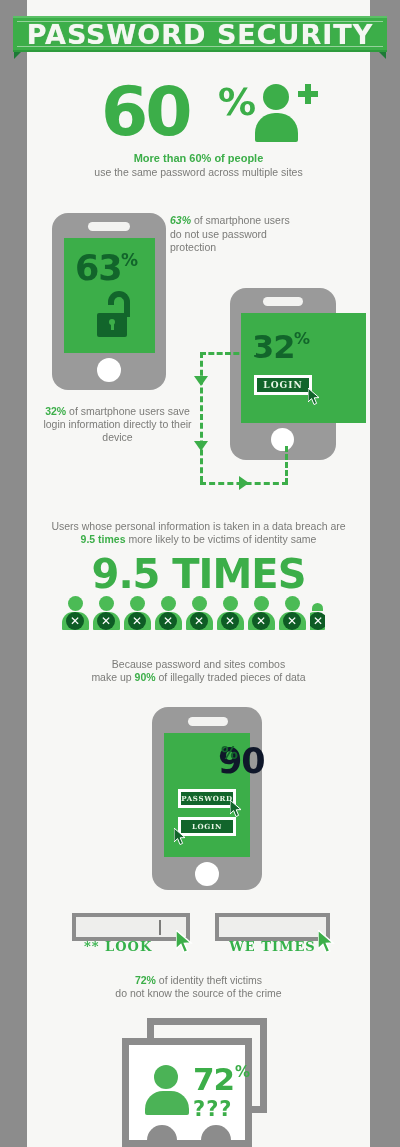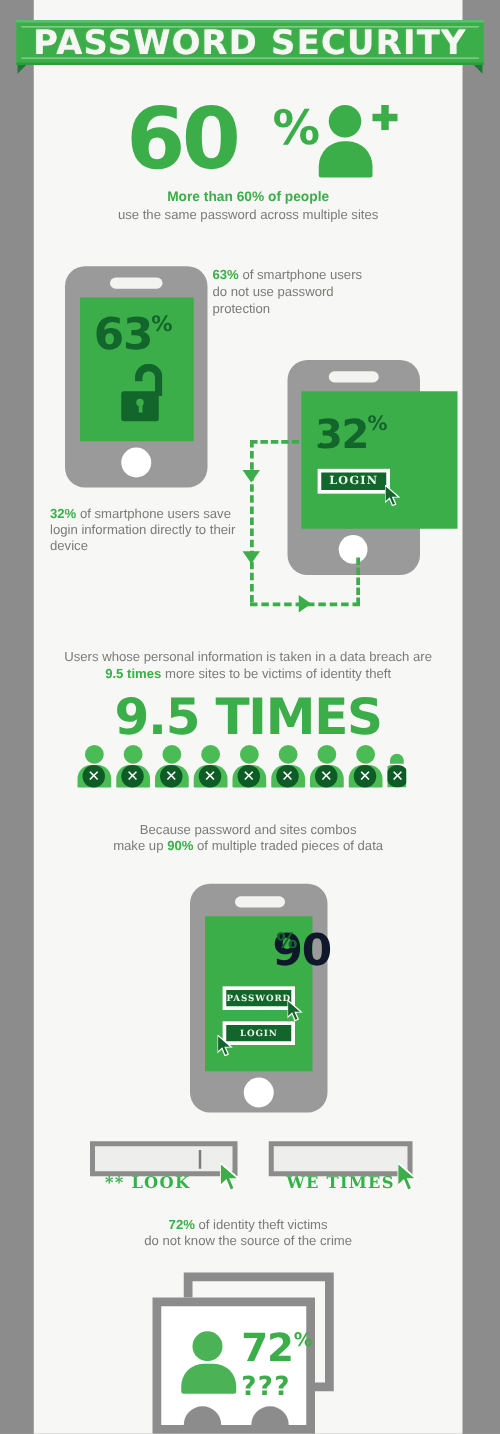--- a/index.html
+++ b/index.html
@@ -99,24 +99,24 @@
   .pl-body{position:absolute;left:0;top:22px;width:30px;height:24px;background:#12652b;border-radius:2px;}
   .pl-shackle{position:absolute;left:11px;top:0px;width:22px;height:26px;
               border:6px solid #12652b;border-bottom:none;border-radius:11px 11px 0 0;
               box-sizing:border-box;}
   .pl-shackle-cut{position:absolute;left:11px;top:14px;width:10px;height:14px;background:#3cae49;}
   .pl-key{position:absolute;left:12px;top:28px;width:6px;height:6px;border-radius:50%;background:#3cae49;}
   .pl-key2{position:absolute;left:14px;top:32px;width:3px;height:7px;background:#3cae49;}
 
   .cap63{position:absolute;left:170px;top:214px;width:120px;
          font-size:10.5px;line-height:13.5px;color:#7b7b78;text-align:left;}
-  .cap63 b{color:#3cae49;}
+  .cap63 b{color:#3cae49;font-style:italic;}
 
   .cap32{position:absolute;left:40px;top:405px;width:155px;
-         font-size:10.5px;line-height:13px;color:#7b7b78;text-align:left;}
+         font-size:10.5px;line-height:13px;color:#7b7b78;text-align:center;}
   .cap32 b{color:#3cae49;}
 
   
   #phone2{left:230px;top:288px;width:106px;height:172px;}
   #phone2 .speaker{left:33px;top:9px;width:40px;height:9px;}
   #phone2 .screen{left:11px;top:25px;width:85px;height:110px;padding-left:40px;}
   #phone2 .home{left:41px;top:140px;width:23px;height:23px;}
   #phone2 .s-num{
     position:absolute;left:11px;top:15px;
     font-family:"DejaVu Sans",sans-serif;font-weight:bold;font-size:32px;
@@ -294,21 +294,21 @@
     <div class="dash dash-v" style="left:200px;top:352px;height:130px;"></div>
     <div class="arrow-d" style="left:194px;top:376px;"></div>
     <div class="arrow-d" style="left:194px;top:441px;"></div>
     <div class="dash dash-h" style="left:200px;top:482px;width:88px;"></div>
     <div class="arrow-r" style="left:239px;top:476px;"></div>
     <div class="dash dash-v" style="left:285px;top:446px;height:38px;"></div>
   </div>
 
   <div class="cap95 body-txt">
     <div>Users whose personal information is taken in a data breach are</div>
-    <div><b>9.5 times</b><span> more sites to be victims of identity theft</span></div>
+    <div><b>9.5 times</b><span> more likely to be victims of identity same</span></div>
   </div>
   <div class="big95">9.5 TIMES</div>
 
   <div class="people-row">
     <div class="pfig" style="left:0px;">
         <div class="pf-head"></div>
         <div class="pf-body"></div>
         <div class="pf-x">✕</div>
       </div>
     <div class="pfig" style="left:31px;">
@@ -348,21 +348,21 @@
       </div>
     <div class="pfig half" style="left:248px;">
         <div class="pf-head"></div>
         <div class="pf-body"></div>
         <div class="pf-x">✕</div>
       </div>
   </div>
 
   <div class="cap90 body-txt">
     <div>Because password and sites combos</div>
-    <div><span>make up </span><b>90%</b><span> of multiple traded pieces of data</span></div>
+    <div><span>make up </span><b>90%</b><span> of illegally traded pieces of data</span></div>
   </div>
 
   <div class="phone" id="phone3">
     <div class="speaker"></div>
     <div class="screen">
       <div class="s-num">90</div>
       <div class="s-pct">%</div>
       <div class="fld" id="fld-pass">
         <span>PASSWORD</span>
       </div>

